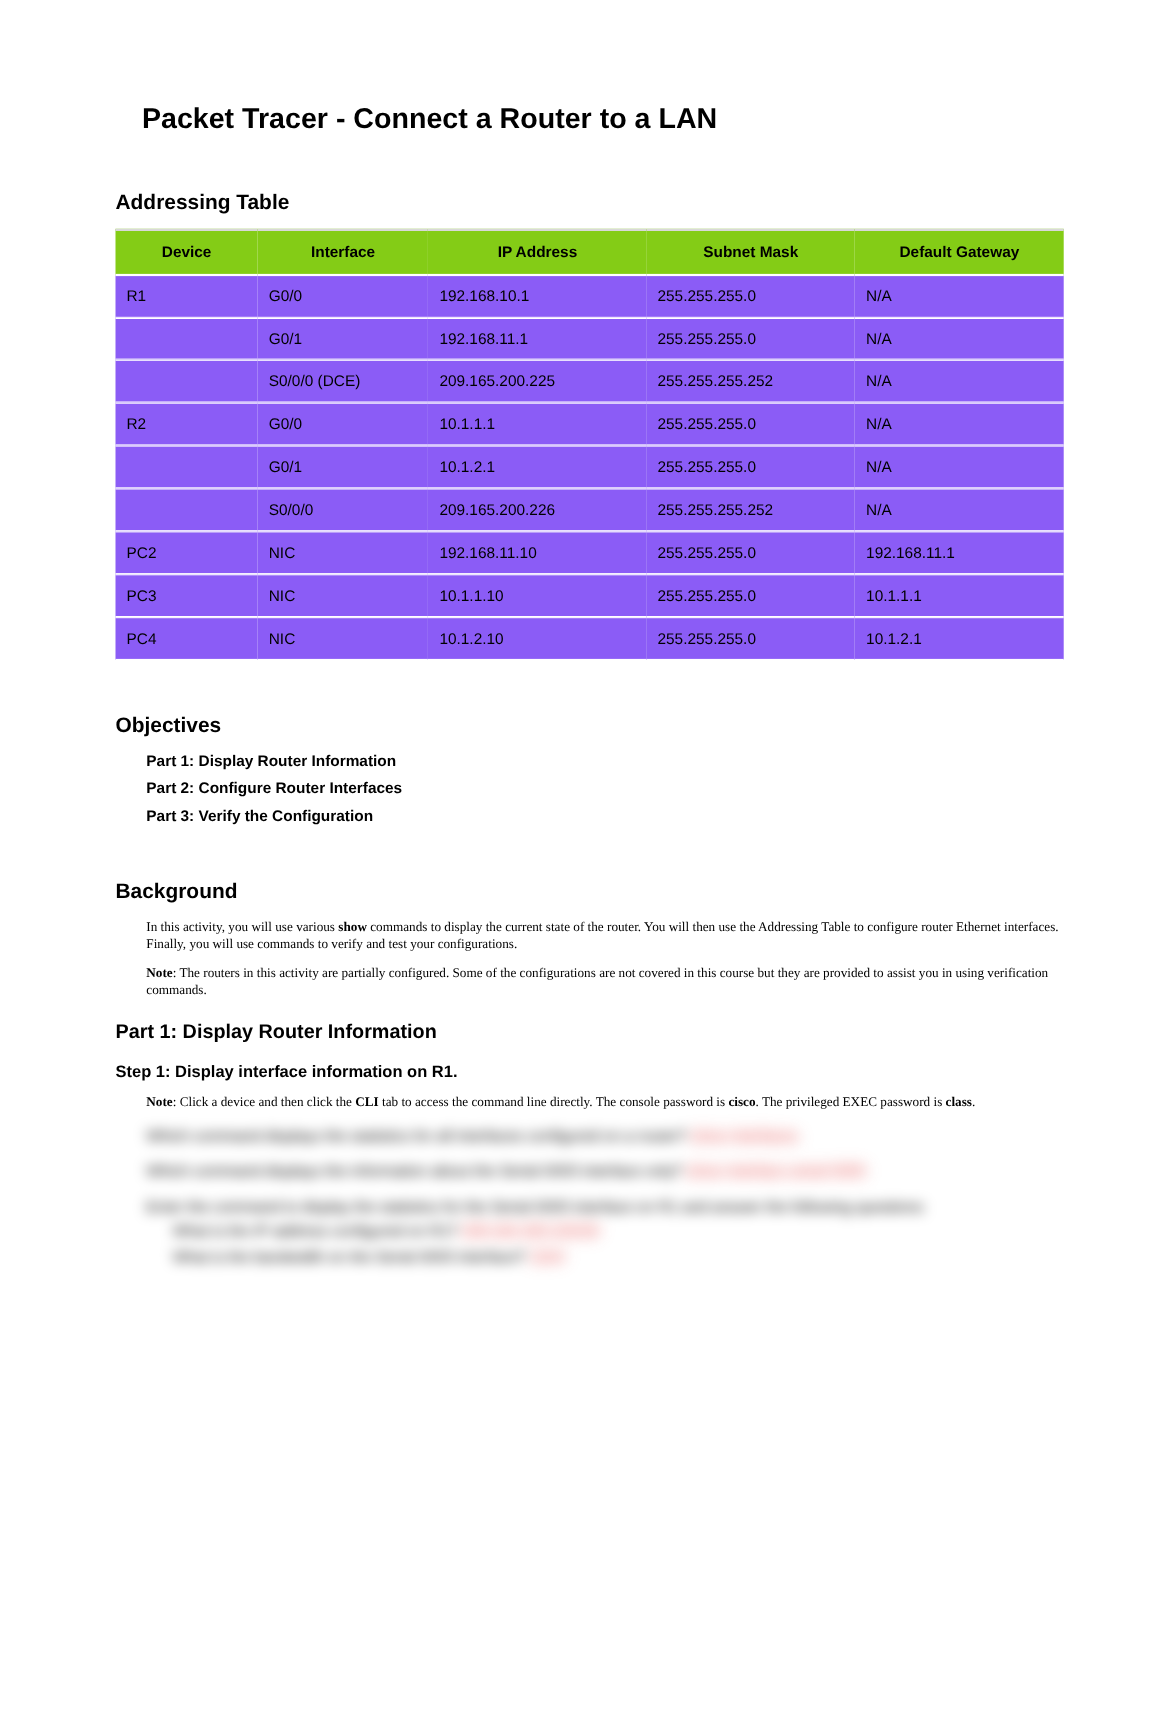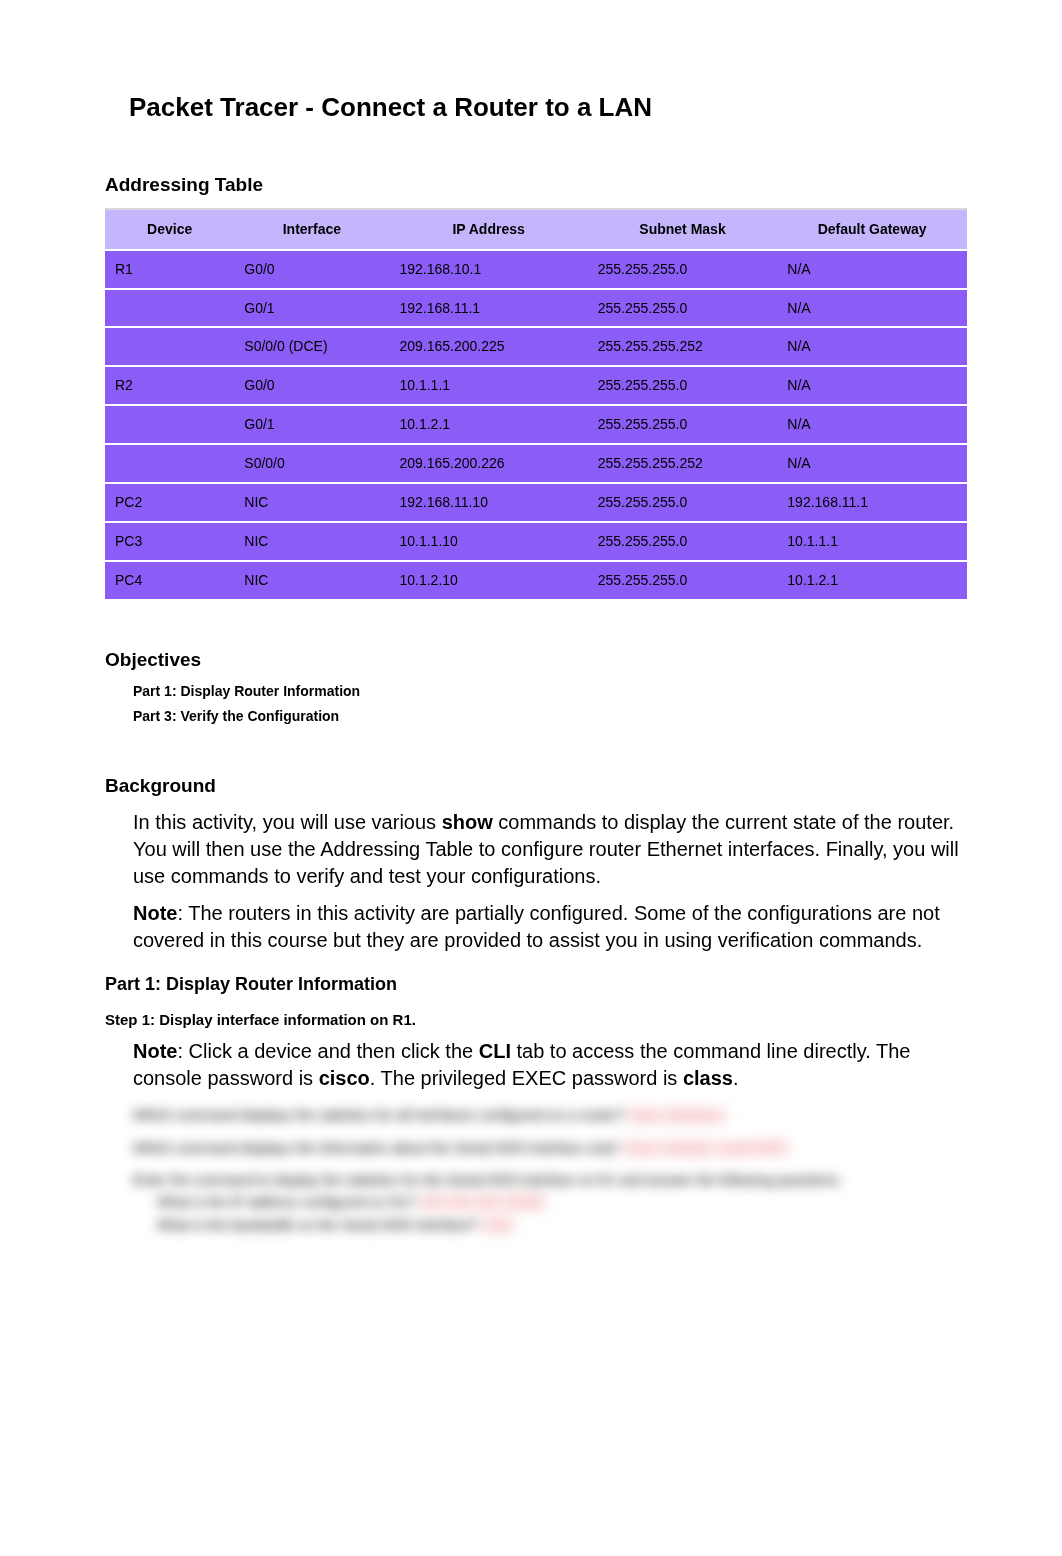--- a/index.html
+++ b/index.html
@@ -25,21 +25,21 @@
     margin-bottom: 10px;
     margin-top: 47px;
   }
   .addressing-table {
     width: 100%;
     border-collapse: separate;
     border-spacing: 0;
     margin-bottom: 26px;
   }
   .addressing-table th {
-    background: #c4b5fd;
+    background: #84cc16;
     font-weight: bold;
     font-size: 14px;
     text-align: center;
     padding: 10px 8px;
     border-top: 2px solid #d8d8d8;
     border-bottom: 1px solid #fff;
   }
   .addressing-table td {
     background: #8b5cf6;
     font-size: 14px;
@@ -54,21 +54,21 @@
   .addressing-table th:nth-child(4) { width: 22%; }
   .addressing-table th:nth-child(5) { width: 22%; }
   .section { margin-bottom: 18px; }
   .objectives-list { padding-left: 28px; }
   .objectives-list p {
     font-weight: bold;
     font-size: 14px;
     margin: 6px 0;
   }
   .body-indent { padding-left: 28px; }
-  .body-indent p { margin-bottom: 10px; font-size: 20px; }
+  .body-indent p { margin-bottom: 10px; font-size: 12px; font-family: Liberation Serif, serif; }
   .part-heading {
     font-size: 18px;
     font-weight: bold;
     color: #000;
     margin: 8px 0 14px 0;
   }
   .step-heading {
     font-size: 15px;
     font-weight: bold;
     margin-bottom: 8px;
@@ -170,20 +170,21 @@
         <td>10.1.2.1</td>
       </tr>
     </tbody>
   </table>
 </div>
 
 <div class="section">
   <h2>Objectives</h2>
   <div class="objectives-list">
     <p>Part 1: Display Router Information</p>
+    <p>Part 2: Configure Router Interfaces</p>
     <p>Part 3: Verify the Configuration</p>
   </div>
 </div>
 
 <div class="section">
   <h2>Background</h2>
   <div class="body-indent">
     <p>
       <span>In this activity, you will use various </span><b>show</b><span> commands to display the current state of the router. You will then use the Addressing Table to configure router Ethernet interfaces. Finally, you will use commands to verify and test your configurations.</span>
     </p>

